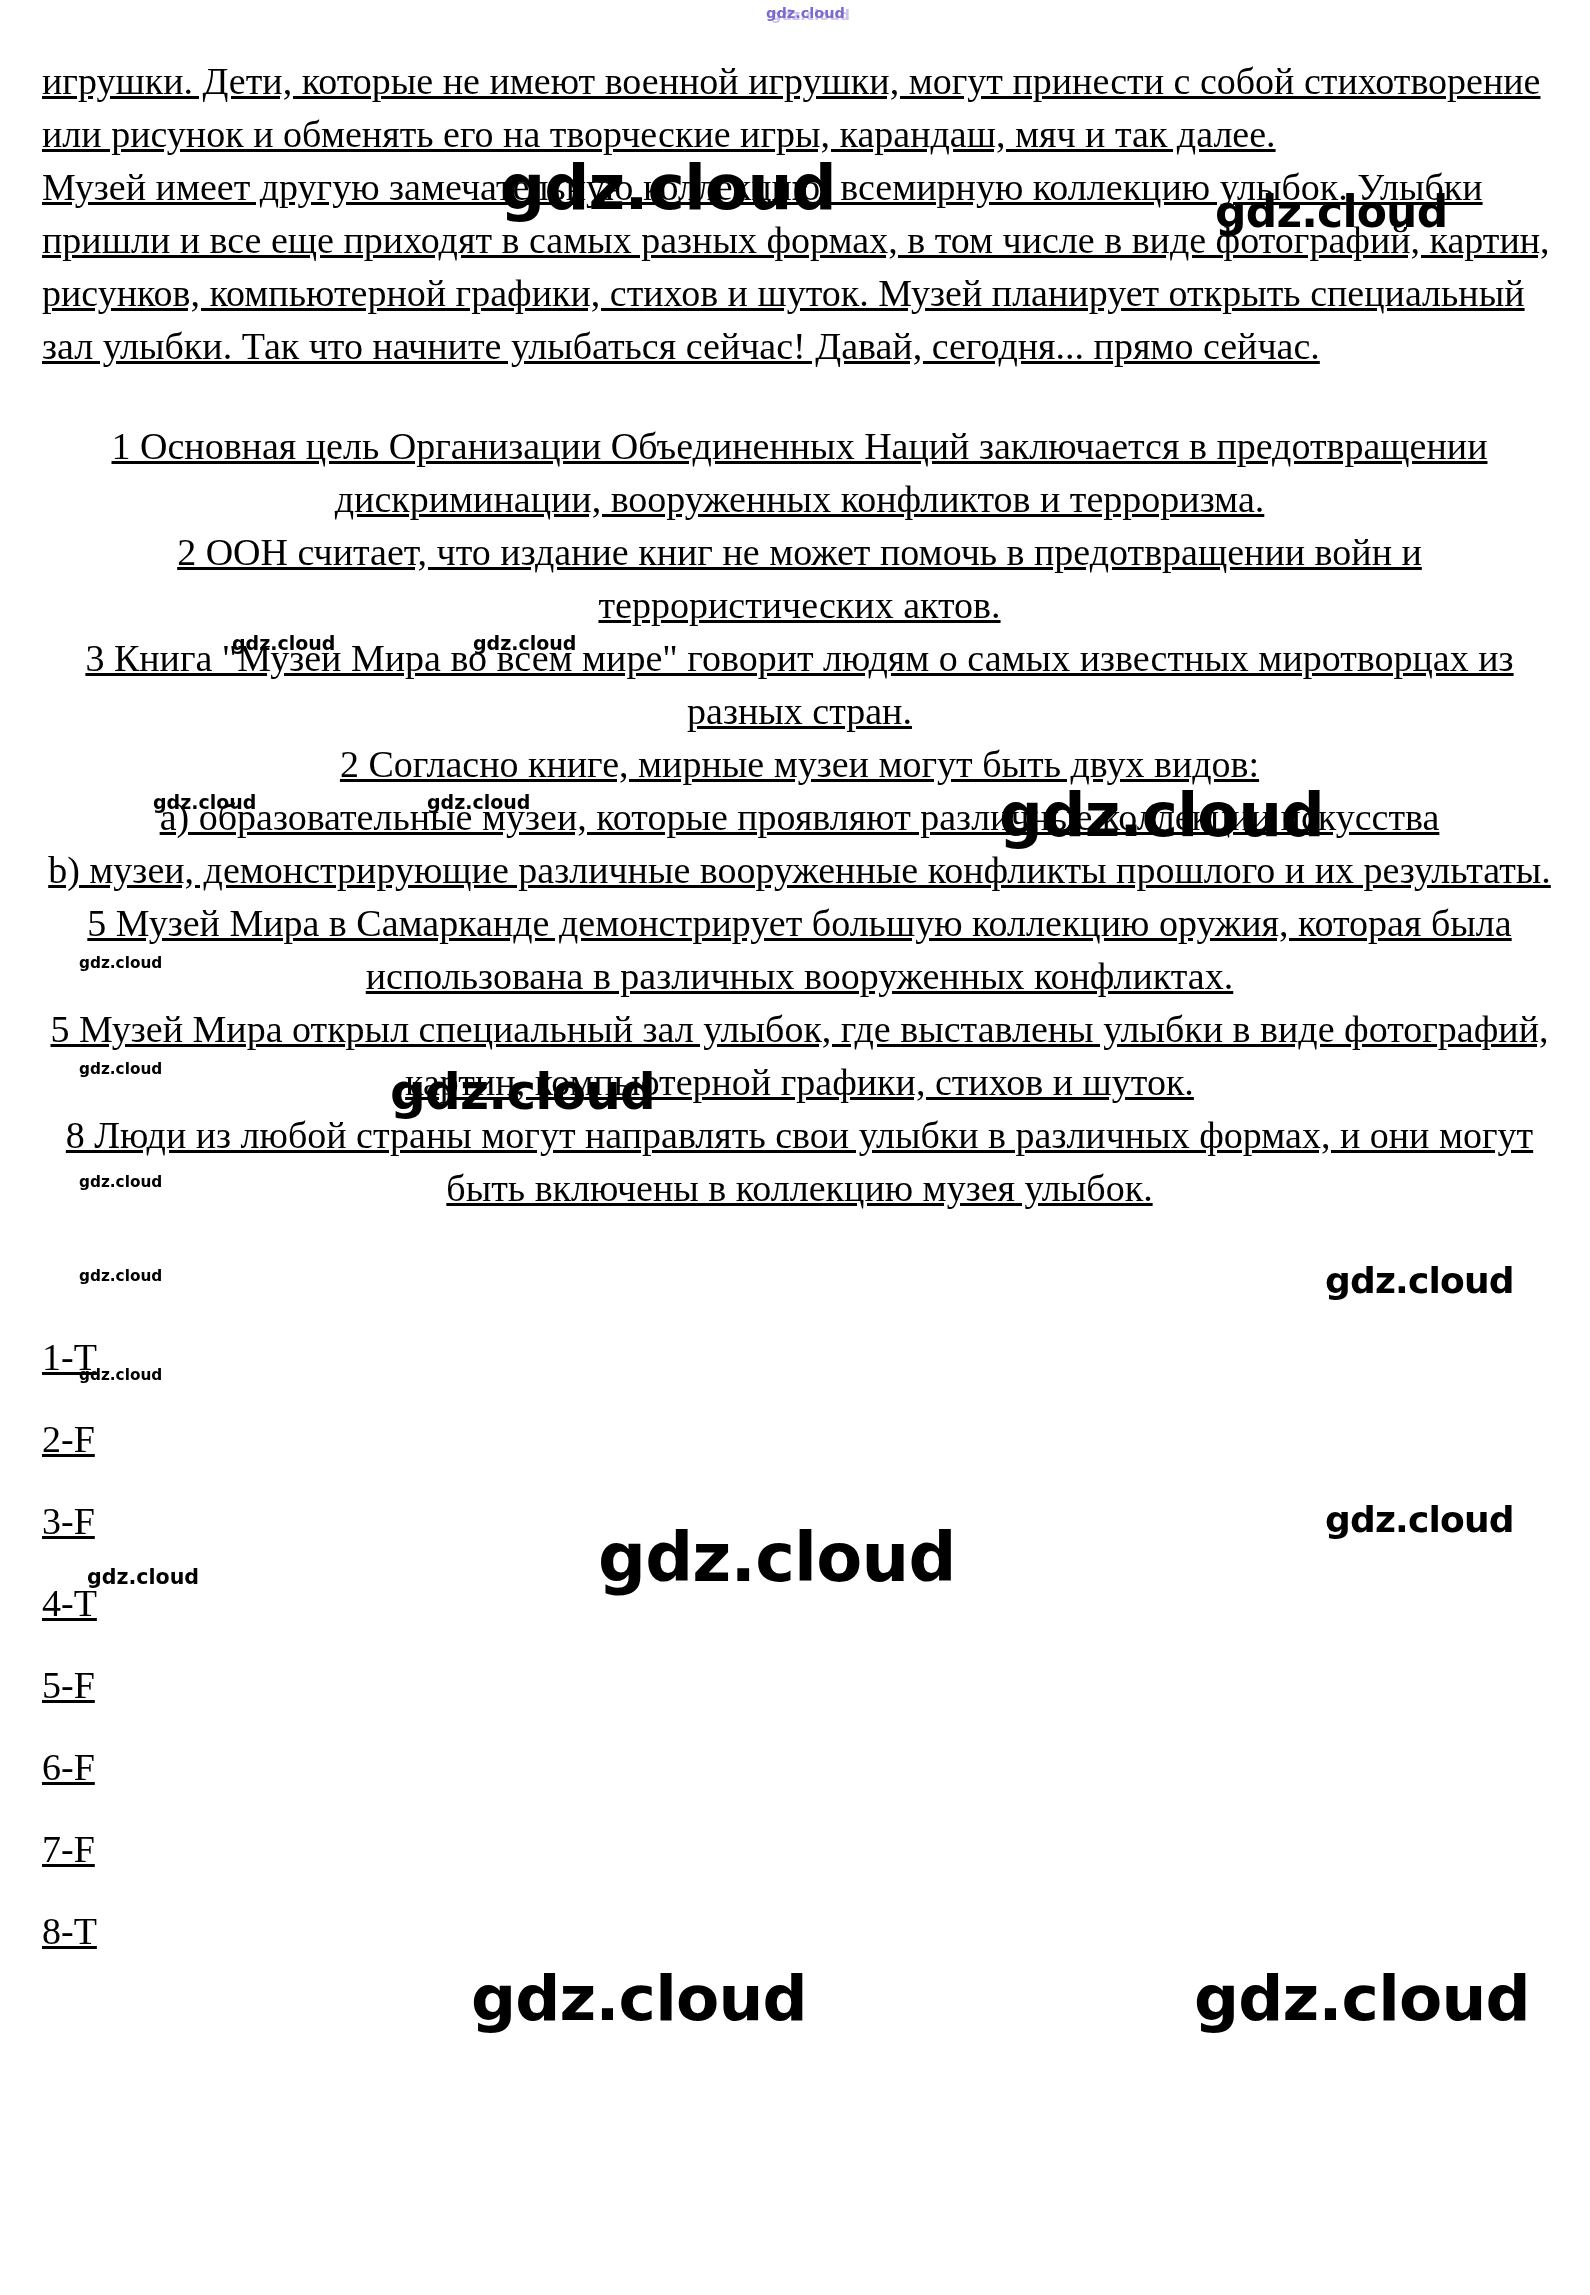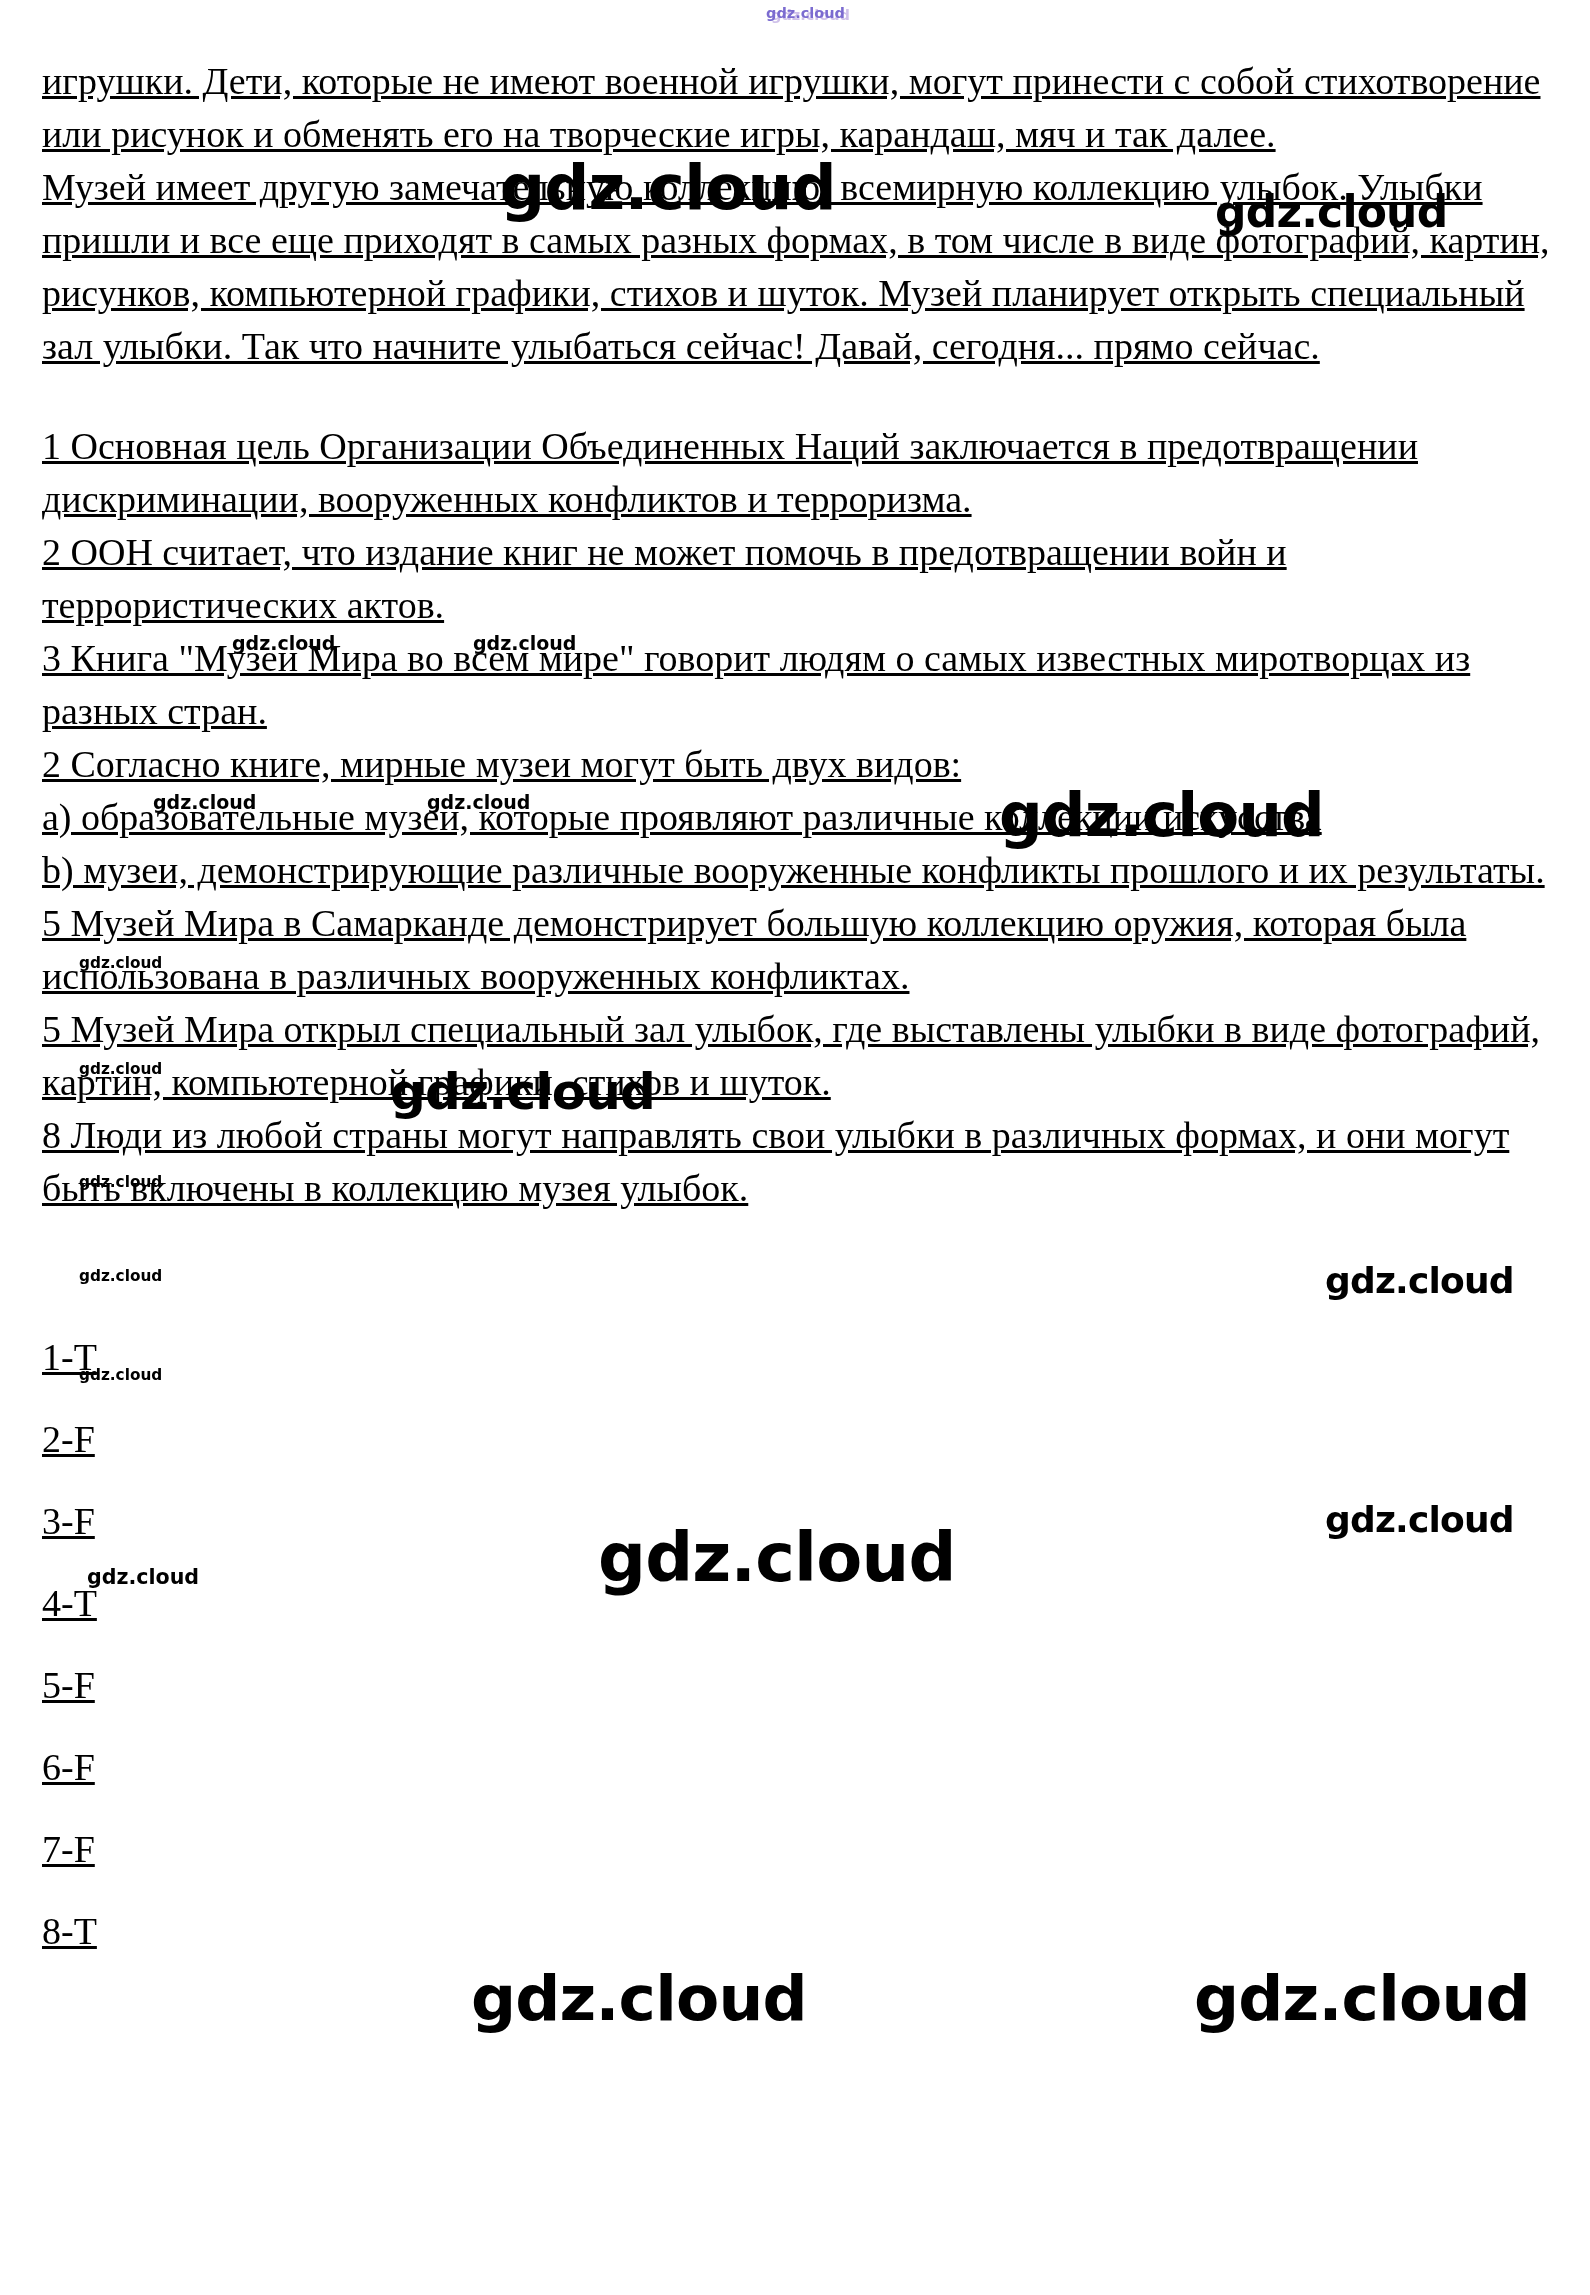--- a/index.html
+++ b/index.html
@@ -17,21 +17,21 @@
     left: 42px;
     top: 55px;
     width: 1515px;
     text-decoration: underline;
   }
   .para {
     font-size: 38px;
     line-height: 53px;
     margin: 0;
   }
-  .statements { margin-top: 47px; }
+  .statements { margin-top: 47px; text-align: center; }
   .statement {
     font-size: 38px;
     line-height: 53px;
     margin: 0;
   }
   .answers { margin-top: 101px; }
   .answer {
     font-size: 38px;
     line-height: 82px;
     margin: 0;

